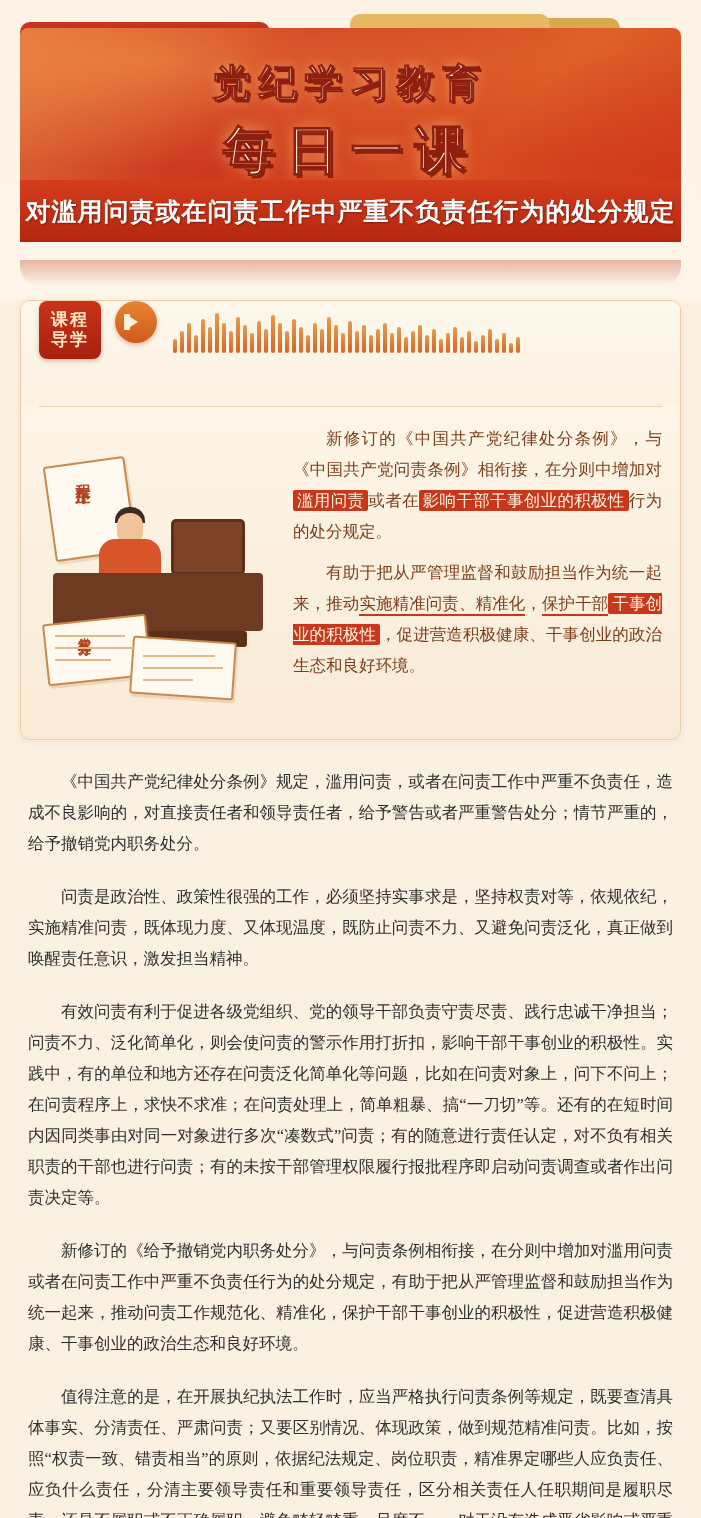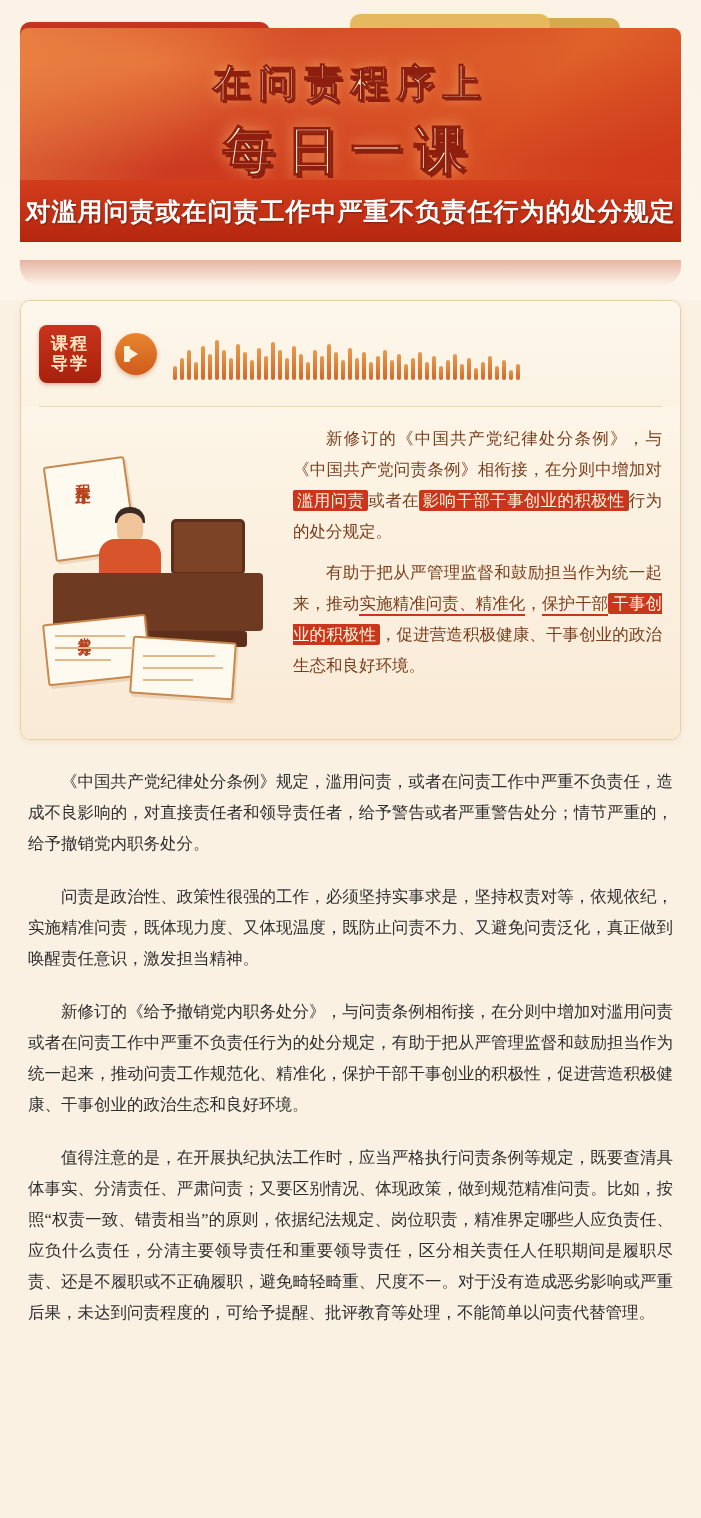--- a/index.html
+++ b/index.html
@@ -110,21 +110,21 @@
     width: 661px;
     background: linear-gradient(180deg,#fdf6e8 0%,#fbf0de 100%);
     border: 1px solid #e8cfa7;
     border-radius: 10px;
     box-shadow: 0 2px 6px rgba(180,120,60,.12);
     overflow: hidden;
   }
   .card-top {
     position: relative;
     height: 105px;
-    display:flex; align-items:center;
+    display:flex; 
     padding: 0 18px;
     background: linear-gradient(180deg,#fdf7ec 0%,#fbf2e2 100%);
   }
   .badge {
     width: 62px; height: 58px;
     background: linear-gradient(180deg,#c9331c,#a8210d);
     border-radius: 8px;
     color:#ffe9c2;
     font-family:"Liberation Serif", serif;
     font-weight:bold;
@@ -275,21 +275,21 @@
 <div class="page">
 
   <div class="header">
     <div class="folder-tabs">
       <div class="tab t1"></div>
       <div class="tab t2"></div>
       <div class="tab t3"></div>
     </div>
 
     <div class="banner">
-      <div class="banner-title1">在问责程序上</div>
+      <div class="banner-title1">党纪学习教育</div>
       <div class="banner-title2">每日一课</div>
     </div>
 
     <div class="headline-bar">
       <div class="txt">对滥用问责或在问责工作中严重不负责任行为的处分规定</div>
     </div>
     <div class="headline-shadow"></div>
   </div>
 
   <div class="card">
@@ -378,17 +378,18 @@
       <div class="illus-text" id="intro-text">
           <p><span>新修订的《中国共产党纪律处分条例》，与《中国共产党问责条例》相衔接，在分则中增加对</span><span class="hl">滥用问责</span><span>或者在</span><span class="hl">影响干部干事创业的积极性</span><span>行为的处分规定。</span></p>
           <p><span>有助于把从严管理监督和鼓励担当作为统一起来，推动</span><span class="hl2">实施精准问责、精准化</span><span>，</span><span class="hl2">保护干部</span><span class="hl">干事创业的积极性</span><span>，促进营造积极健康、干事创业的政治生态和良好环境。</span></p>
         </div>
     </div>
   </div>
 
   <div class="article" id="article-body">
       <p>《中国共产党纪律处分条例》规定，滥用问责，或者在问责工作中严重不负责任，造成不良影响的，对直接责任者和领导责任者，给予警告或者严重警告处分；情节严重的，给予撤销党内职务处分。</p>
       <p>问责是政治性、政策性很强的工作，必须坚持实事求是，坚持权责对等，依规依纪，实施精准问责，既体现力度、又体现温度，既防止问责不力、又避免问责泛化，真正做到唤醒责任意识，激发担当精神。</p>
+      <p>有效问责有利于促进各级党组织、党的领导干部负责守责尽责、践行忠诚干净担当；问责不力、泛化简单化，则会使问责的警示作用打折扣，影响干部干事创业的积极性。实践中，有的单位和地方还存在问责泛化简单化等问题，比如在问责对象上，问下不问上；在问责程序上，求快不求准；在问责处理上，简单粗暴、搞“一刀切”等。还有的在短时间内因同类事由对同一对象进行多次“凑数式”问责；有的随意进行责任认定，对不负有相关职责的干部也进行问责；有的未按干部管理权限履行报批程序即启动问责调查或者作出问责决定等。</p>
       <p>新修订的《给予撤销党内职务处分》，与问责条例相衔接，在分则中增加对滥用问责或者在问责工作中严重不负责任行为的处分规定，有助于把从严管理监督和鼓励担当作为统一起来，推动问责工作规范化、精准化，保护干部干事创业的积极性，促进营造积极健康、干事创业的政治生态和良好环境。</p>
       <p>值得注意的是，在开展执纪执法工作时，应当严格执行问责条例等规定，既要查清具体事实、分清责任、严肃问责；又要区别情况、体现政策，做到规范精准问责。比如，按照“权责一致、错责相当”的原则，依据纪法规定、岗位职责，精准界定哪些人应负责任、应负什么责任，分清主要领导责任和重要领导责任，区分相关责任人任职期间是履职尽责、还是不履职或不正确履职，避免畸轻畸重、尺度不一。对于没有造成恶劣影响或严重后果，未达到问责程度的，可给予提醒、批评教育等处理，不能简单以问责代替管理。</p>
     </div>
 
 </div>
 
 </body></html>

